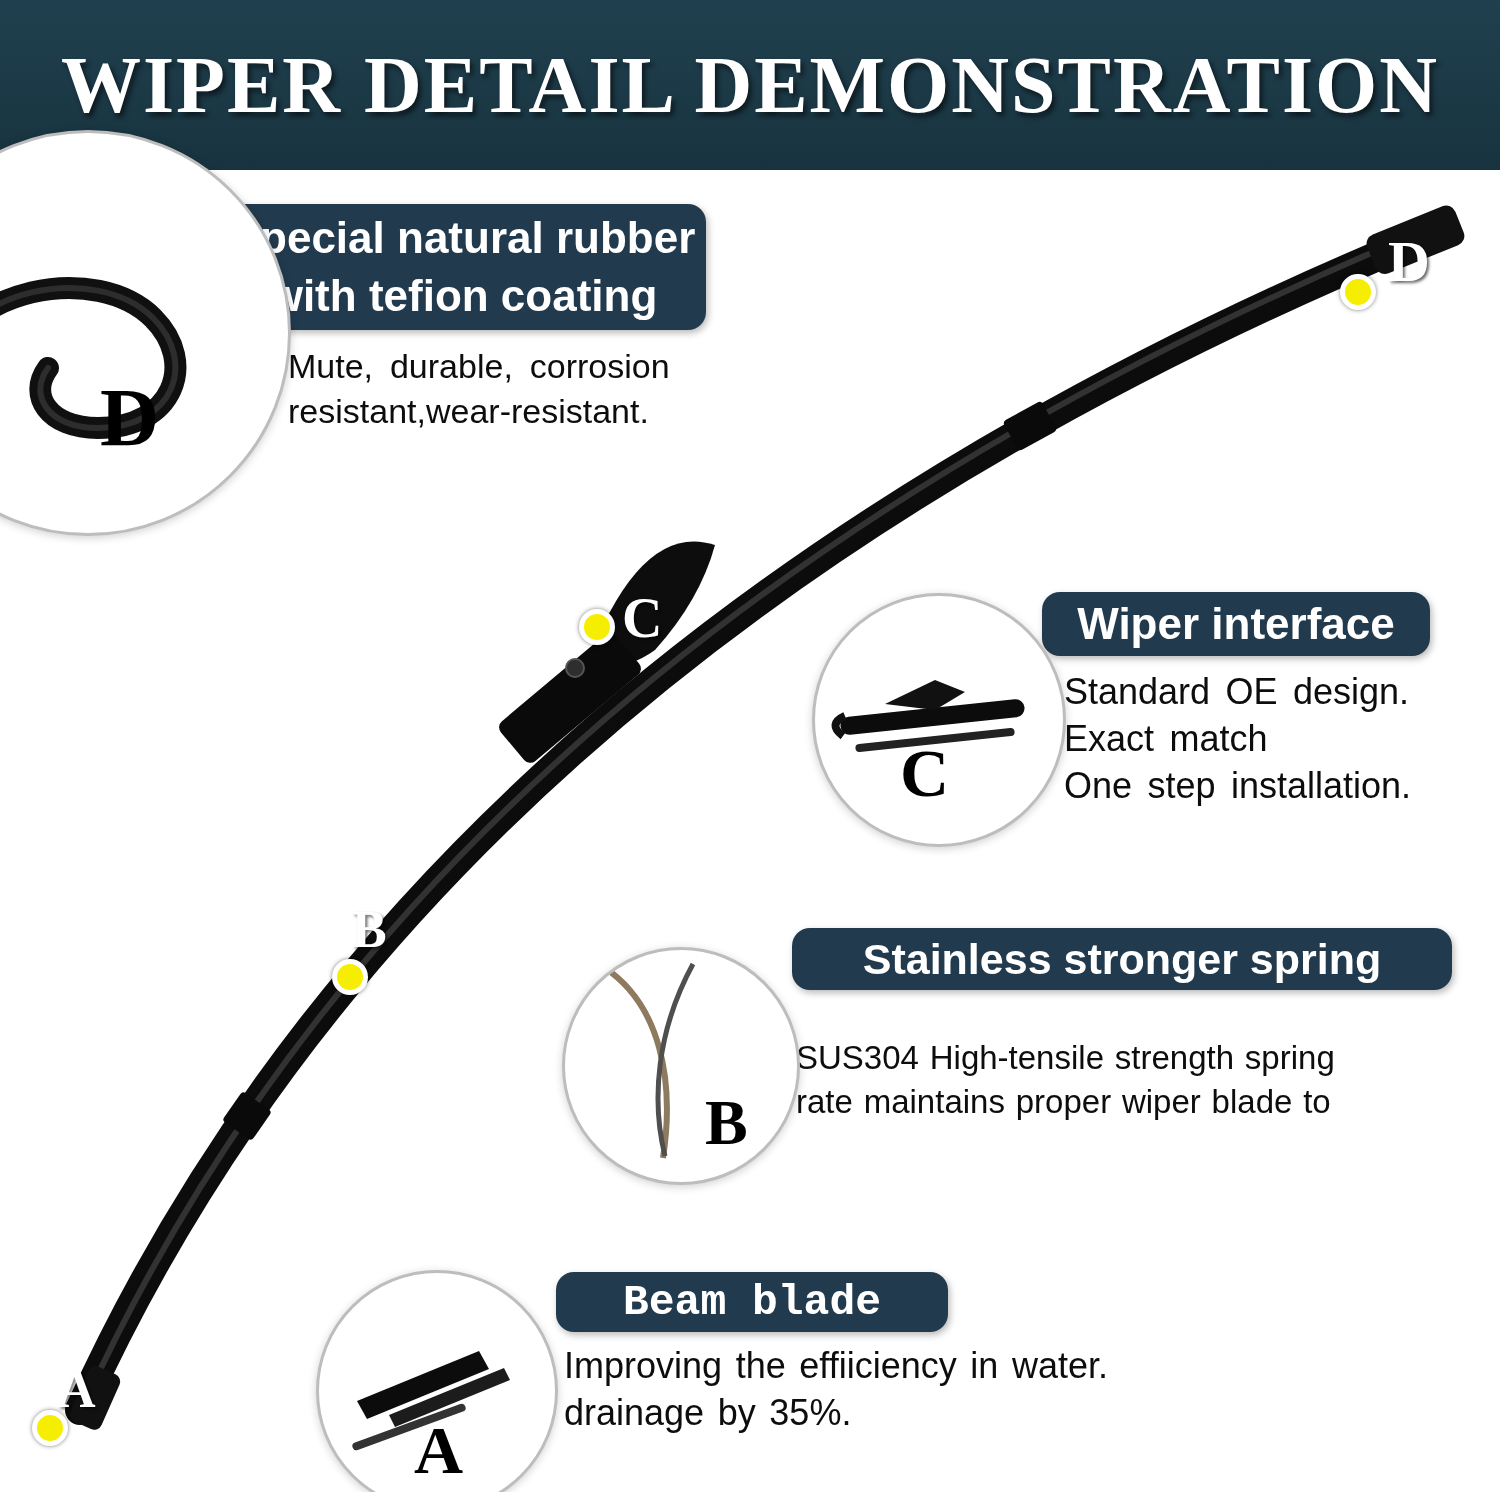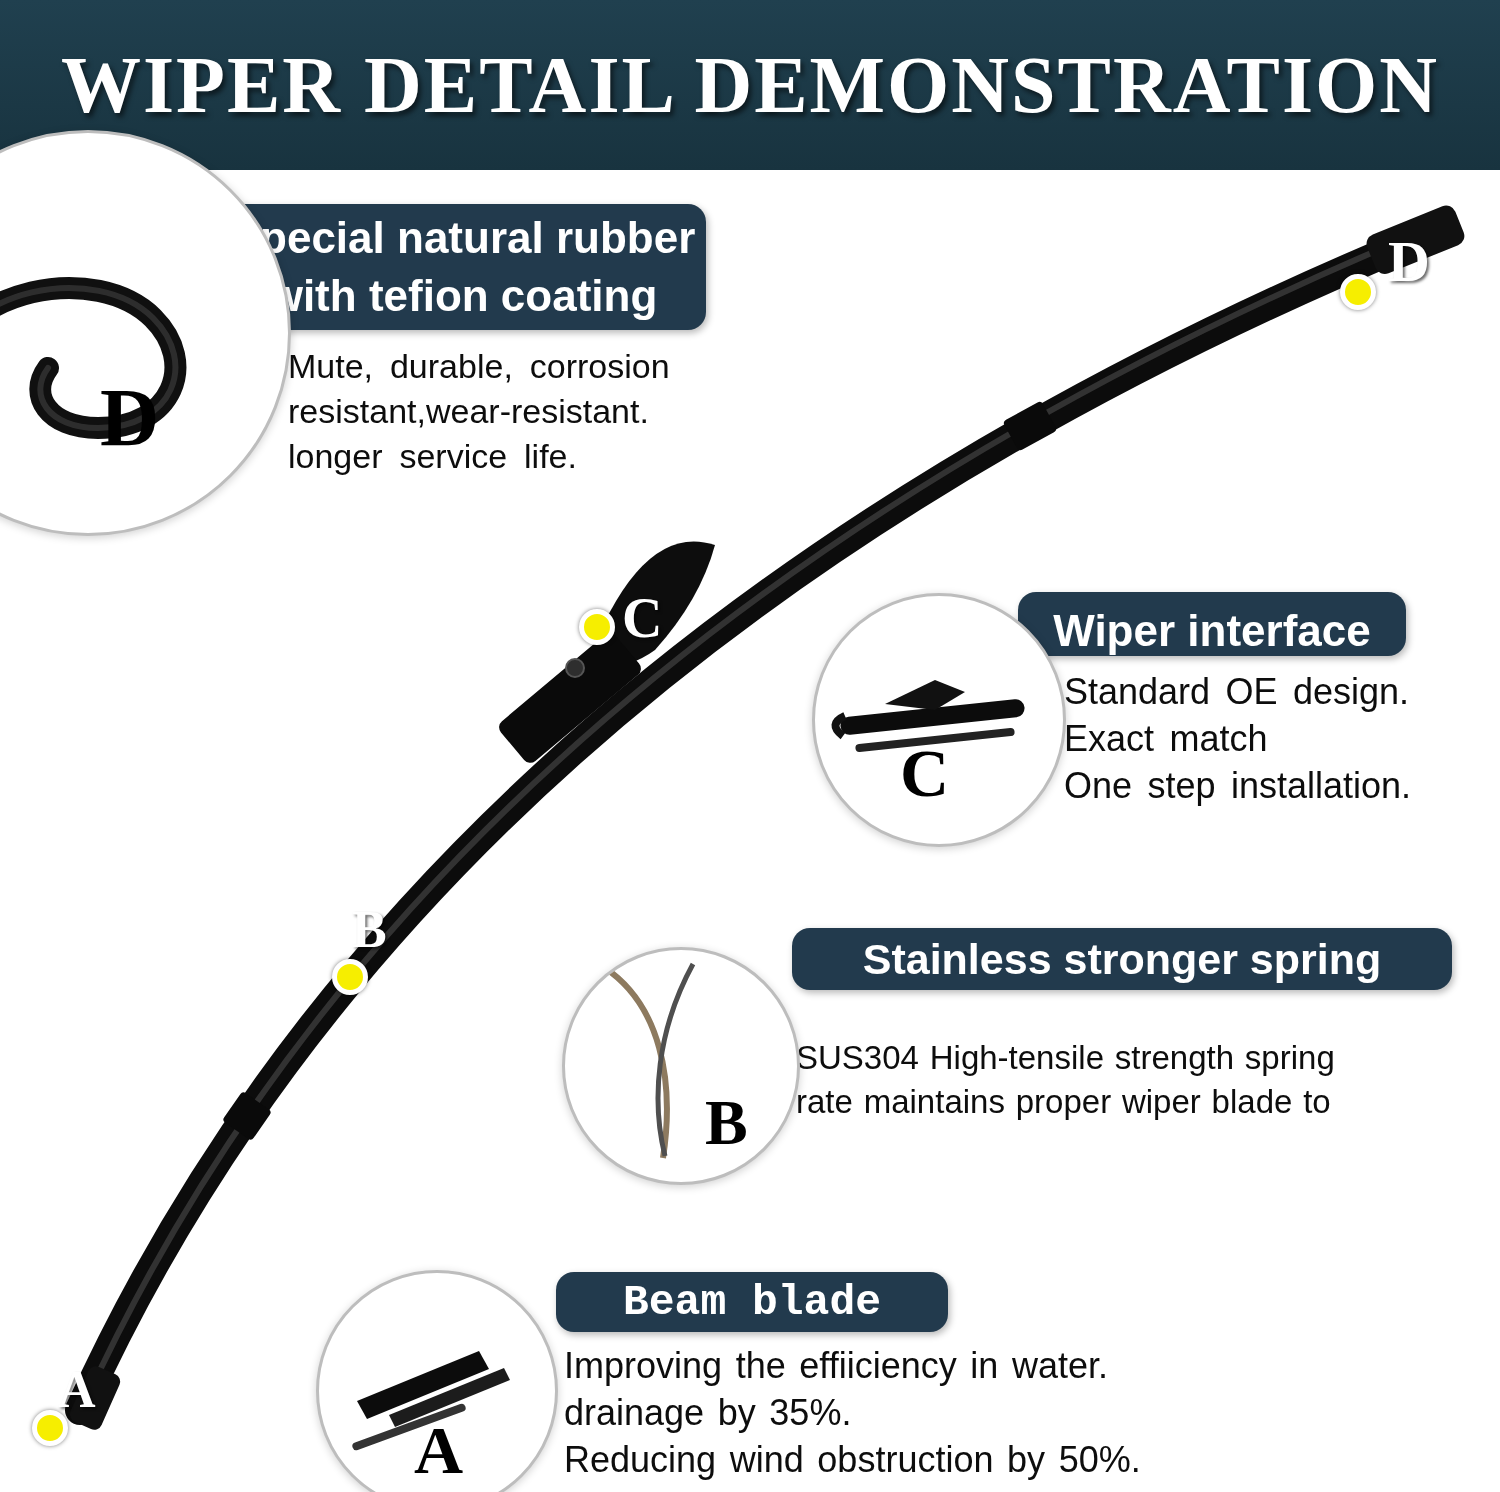--- a/index.html
+++ b/index.html
@@ -19,21 +19,21 @@
     text-shadow:3px 4px 5px rgba(0,0,0,.55);
   }
   
   .bar{
     position:absolute;background:#223a4d;color:#ffffff;border-radius:18px;
     display:flex;flex-direction:column;align-items:center;justify-content:center;
     font-weight:bold;box-shadow:2px 3px 7px rgba(0,0,0,.28);
   }
   .bar .line{white-space:nowrap;}
   #bar-rubber{left:220px;top:204px;width:486px;height:126px;font-size:44px;line-height:58px;}
-  #bar-interface{left:1018px;top:592px;width:388px;height:64px;font-size:44px;justify-content:flex-end;}
+  #bar-interface{left:1042px;top:592px;width:388px;height:64px;font-size:44px;}
   #bar-spring{left:792px;top:928px;width:660px;height:62px;font-size:43px;}
   #bar-beam{left:556px;top:1272px;width:392px;height:60px;font-size:43px;font-family:Liberation Mono, monospace;}
   
   .body-text{position:absolute;color:#0d0d0d;}
   .body-text div{white-space:nowrap;}
   #body-rubber{left:288px;top:344px;font-size:34px;line-height:45px;word-spacing:.22em;}
   #body-interface{left:1064px;top:668px;font-size:36px;line-height:47px;word-spacing:.15em;}
   #body-spring{left:796px;top:1000px;font-size:33px;line-height:44px;word-spacing:.05em;margin-top:36px;}
   #body-beam{left:564px;top:1342px;font-size:36px;line-height:47px;word-spacing:.1em;}
   
@@ -94,21 +94,20 @@
     <div class="banner-title">WIPER DETAIL DEMONSTRATION</div>
   </div>
 
   <div class="bar" id="bar-rubber">
     <div class="line">Special natural rubber</div>
     <div class="line">with tefion coating</div>
   </div>
   <div class="body-text" id="body-rubber">
     <div>Mute, durable, corrosion</div>
     <div>resistant,wear-resistant.</div>
-    <div>longer service life.</div>
   </div>
   <div class="photo-circle" id="circle-rubber">
     <svg class="inner-photo" viewBox="0 0 400 400">
       <path d="M 45 250 C 70 150 210 130 265 185 C 310 230 285 295 210 295 C 160 295 140 262 160 235" stroke="#101010" stroke-width="22" fill="none" stroke-linecap="round"></path>
       <path d="M 45 250 C 70 150 210 130 265 185 C 310 230 285 295 210 295 C 160 295 140 262 160 235" stroke="#3a3a3a" stroke-width="6" fill="none" stroke-linecap="round" opacity="0.7"></path>
       <path d="M 48 258 L 18 302" stroke="#101010" stroke-width="14" stroke-linecap="round"></path>
       <rect x="2" y="292" width="40" height="16" rx="3" transform="rotate(35 22 300)" fill="#101010"></rect>
     </svg>
     <span class="circle-letter" id="letter-rubber">D</span>
   </div>
@@ -145,21 +144,20 @@
     </svg>
     <span class="circle-letter" id="letter-spring">B</span>
   </div>
 
   <div class="bar" id="bar-beam">
     <div class="line">Beam blade</div>
   </div>
   <div class="body-text" id="body-beam">
     <div>Improving the effiiciency in water.</div>
     <div>drainage by 35%.</div>
-    <div>Reducing wind obstruction by 50%.</div>
   </div>
   <div class="photo-circle" id="circle-beam">
     <svg class="inner-photo" viewBox="0 0 236 236">
       <polygon points="38,128 160,78 170,96 48,146" fill="#0c0c0c"></polygon>
       <polygon points="70,142 185,95 191,107 76,154" fill="#1c1c1c"></polygon>
       <rect x="30" y="150" width="120" height="8" rx="4" fill="#333333" transform="rotate(-20 90 154)"></rect>
     </svg>
     <span class="circle-letter" id="letter-beam">A</span>
   </div>
 

